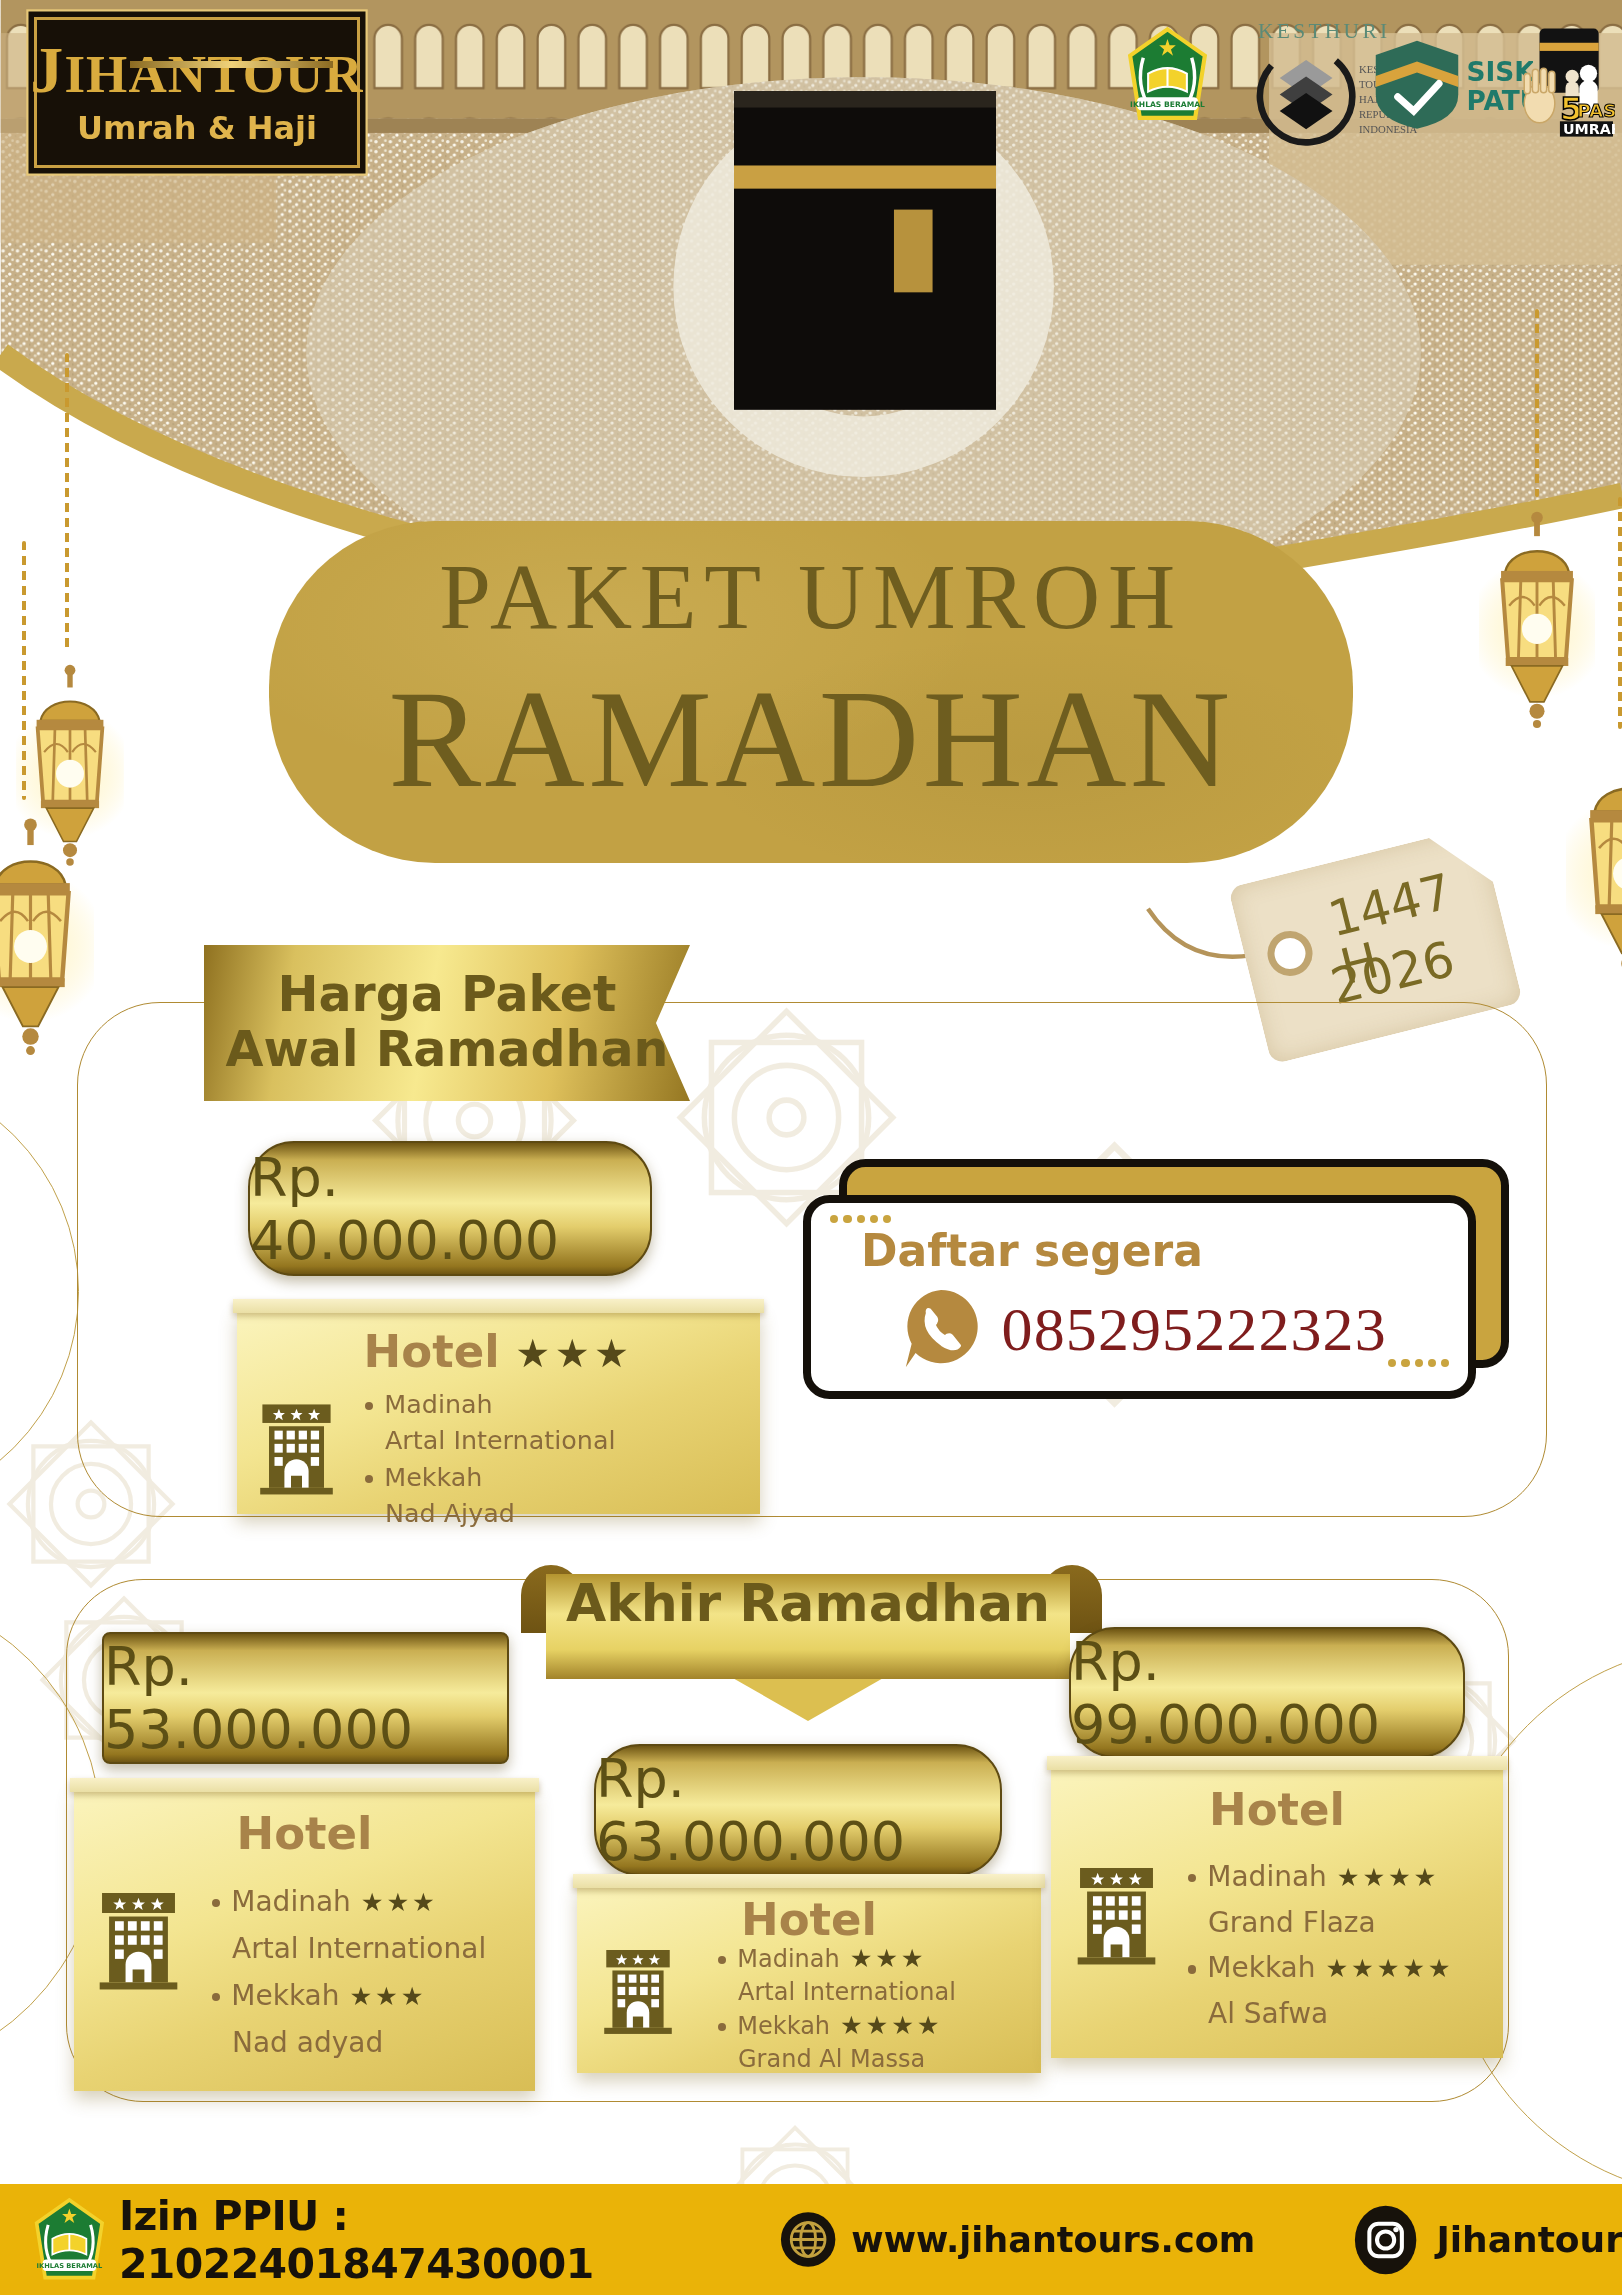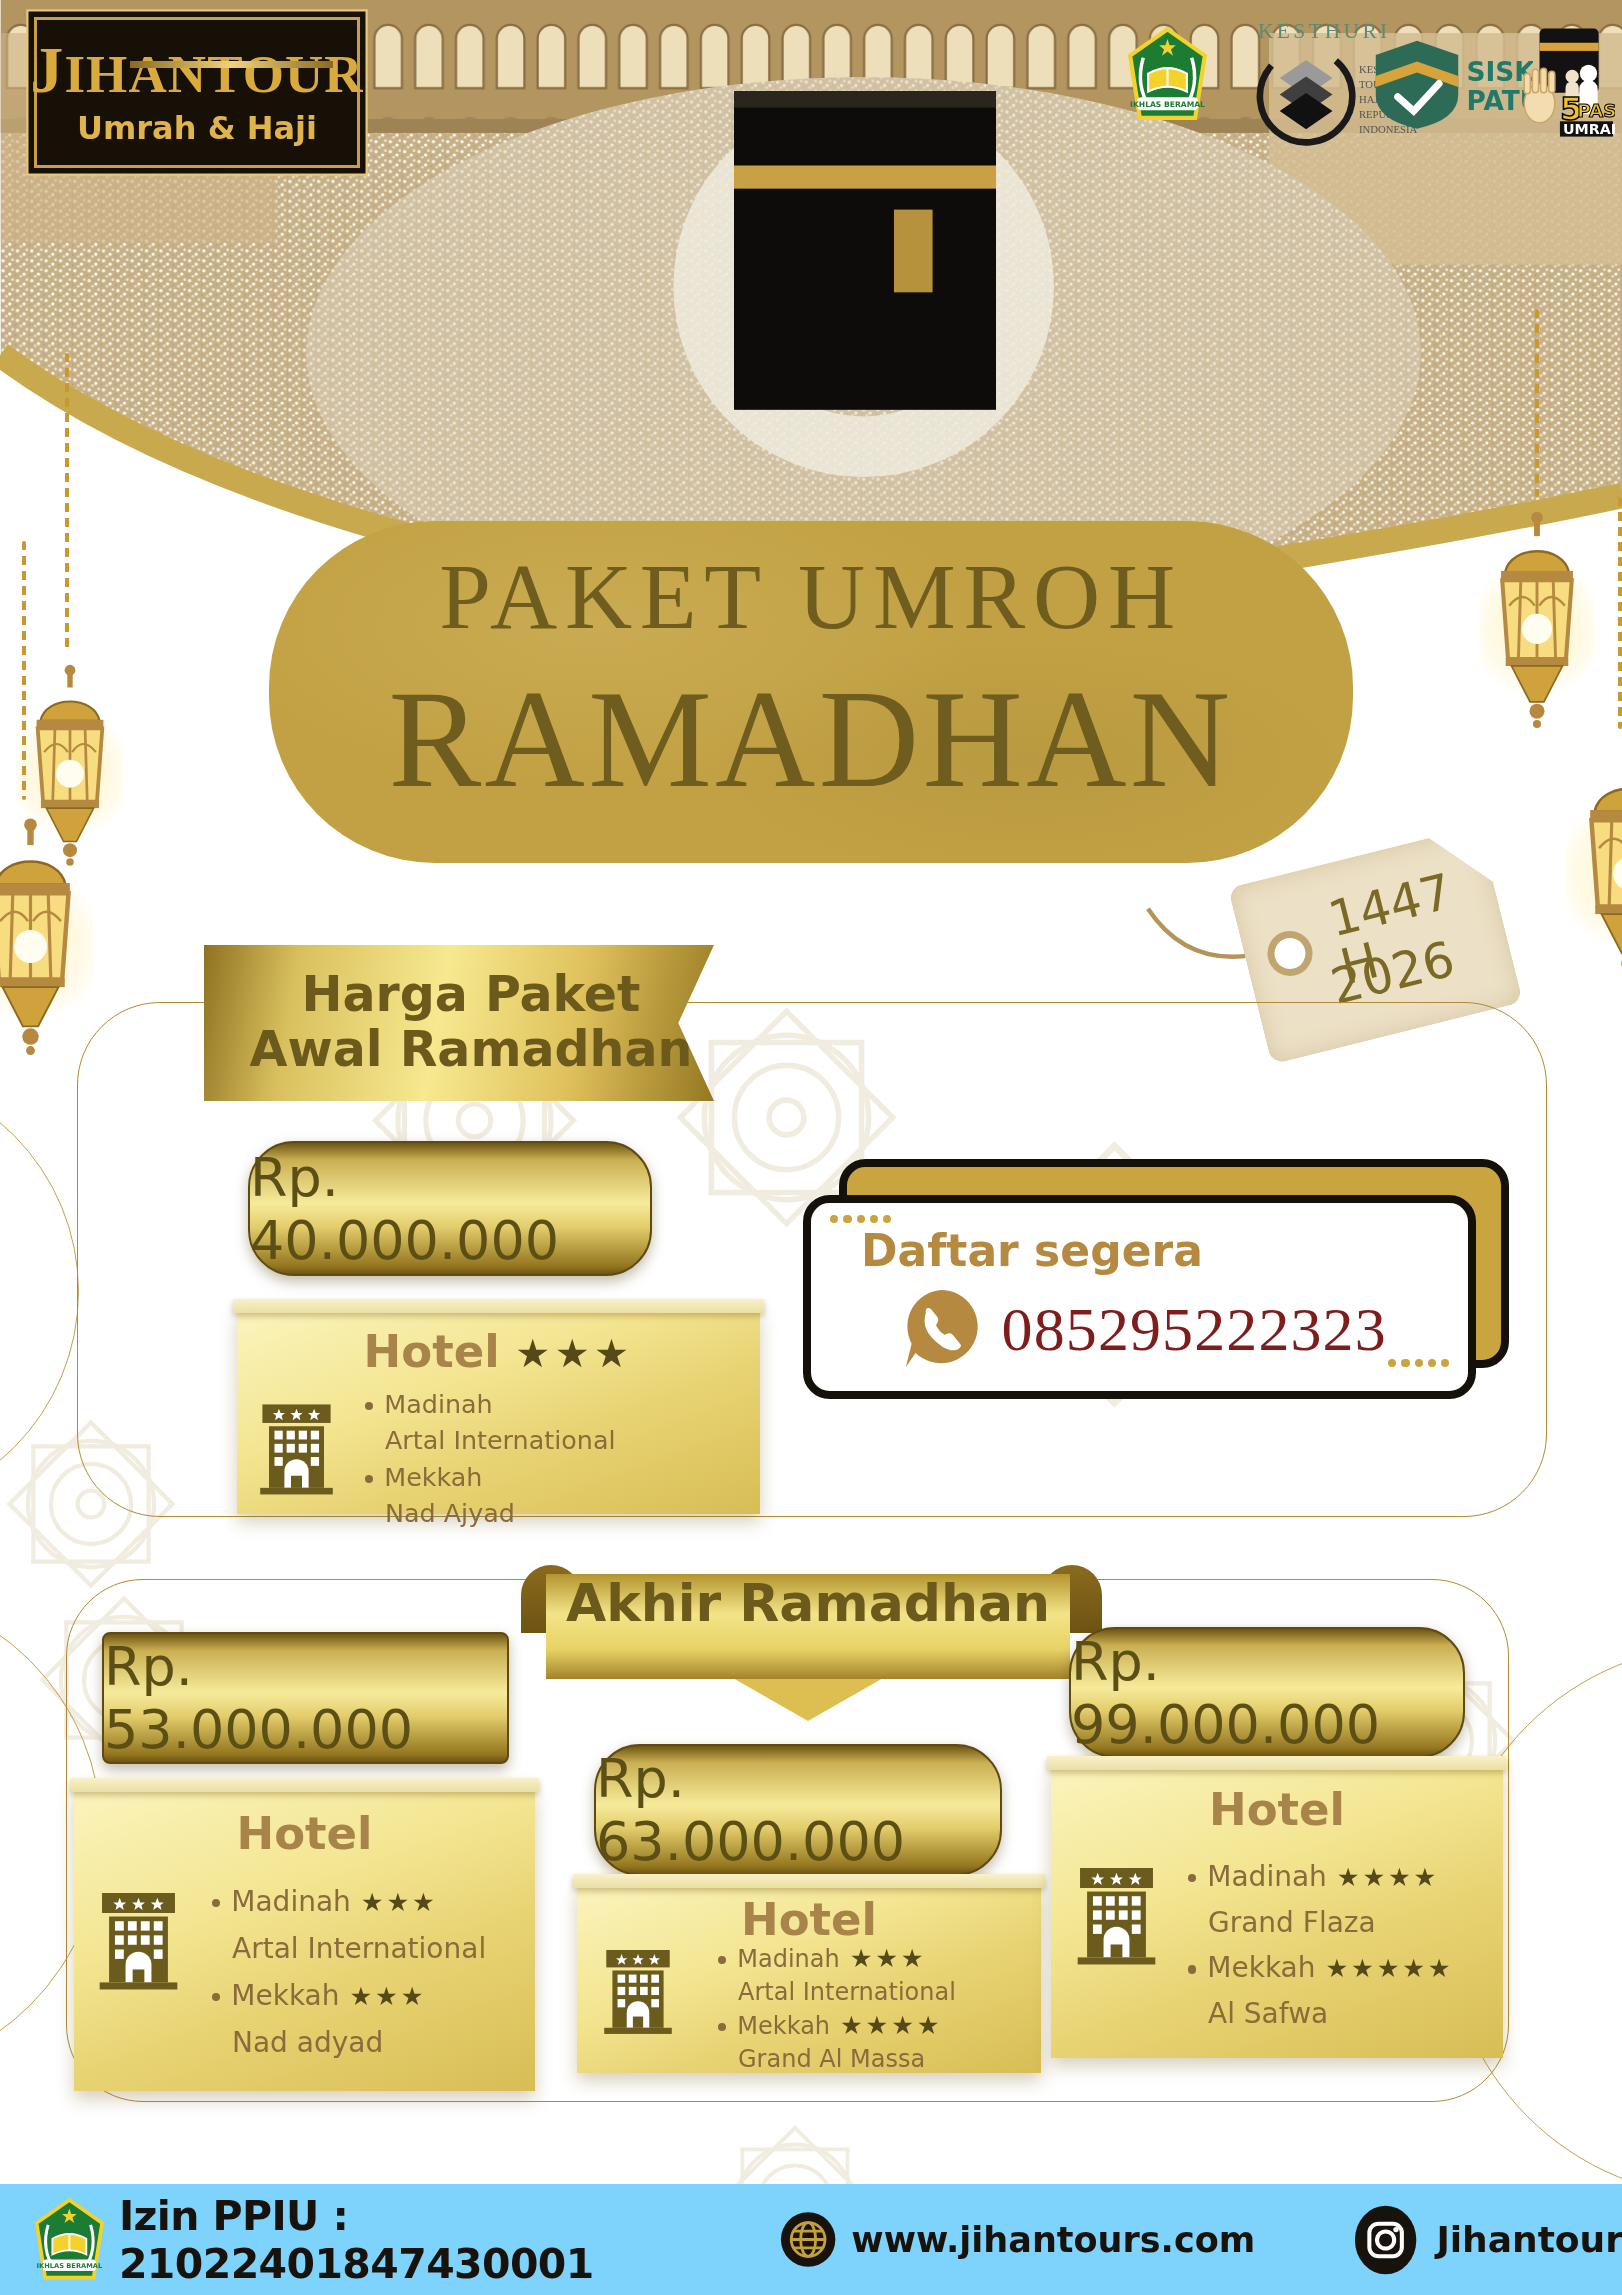--- a/index.html
+++ b/index.html
@@ -38,21 +38,21 @@
   
   .motif{opacity:.55;}
   .arc{border:1.7px solid #c1a14b;border-radius:50%;}
 
   
   .outline{border:1.7px solid #b08b33;border-radius:83px;background:transparent;}
   #outline-awal{left:77px;top:1002px;width:1468px;height:513px;}
   #outline-akhir{left:66px;top:1579px;width:1441px;height:521px;border-radius:77px;}
 
   
-  .ribbon-grad{background:linear-gradient(100deg,#8f7120 0%,#d9c05e 18%,#f7e98f 46%,#dfc15c 72%,#957722 100%);padding-left:24px;}
+  .ribbon-grad{background:linear-gradient(100deg,#8f7120 0%,#d9c05e 18%,#f7e98f 46%,#dfc15c 72%,#957722 100%);}
   #ribbon-awal{left:204px;top:945px;width:486px;height:156px;clip-path:polygon(0 0,100% 0,93% 50%,100% 100%,0 100%);
      display:flex;flex-direction:column;align-items:center;justify-content:center;}
   .ribbon-text{font-size:49px;font-weight:bold;color:#6b5a1b;line-height:1.12;}
   #ribbon-akhir-body{left:546px;top:1574px;width:524px;height:105px;background:linear-gradient(180deg,#b4942f 0%,#f3e488 38%,#e7d264 72%,#a2832a 100%);
      display:flex;align-items:flex-start;justify-content:center;}
   .ar-curl{width:60px;height:68px;background:linear-gradient(180deg,#8a6a1d,#6e5313);}
   #ar-curl-l{left:521px;top:1565px;border-radius:33px 33px 0 0;}
   #ar-curl-r{left:1042px;top:1565px;border-radius:33px 33px 0 0;}
   #ar-tip{left:731px;top:1677px;width:0;height:0;border-left:77px solid transparent;border-right:77px solid transparent;border-top:44px solid #dcbf50;}
 
@@ -103,21 +103,21 @@
   #daftar-white{left:803px;top:1195px;width:657px;height:188px;border-radius:26.5px;background:#ffffff;border:8.3px solid #14100a;}
   .dotrow{display:flex;gap:5px;}
   .dotrow span{width:8.3px;height:8.3px;border-radius:50%;background:#c9a43f;display:block;}
   #dots-tl{left:830px;top:1215px;}
   #dots-br{left:1388px;top:1359px;}
   #daftar-label{left:861px;top:1225px;font-size:44px;font-weight:bold;color:#b5893f;}
   #wa-row{left:897px;top:1285px;display:flex;align-items:center;gap:16.6px;}
   #wa-phone{font-family:"Liberation Serif",serif;font-size:62px;color:#7f1d1d;letter-spacing:1.1px;}
 
   
-  #footer{left:0;top:2184px;width:1623px;height:111px;background:#7dd3fc;display:flex;align-items:center;}
+  #footer{left:0;top:2184px;width:1623px;height:111px;background:#eab308;display:flex;align-items:center;}
   .ftxt{color:#17120b;font-weight:bold;}
   #f-license{font-size:41px;margin-left:13.2px;letter-spacing:-0.6px;}
   #f-site{font-size:35px;margin-left:15.5px;text-align:center;}
   #f-insta{font-size:36px;margin-left:19px;}
 
   .lantern-chain{width:4.4px;background:repeating-linear-gradient(180deg,#c9992f 0 8.8px,rgba(0,0,0,0) 8.8px 15px);border-radius:2.2px;}
 </style>
 </head>
 <body>
 

